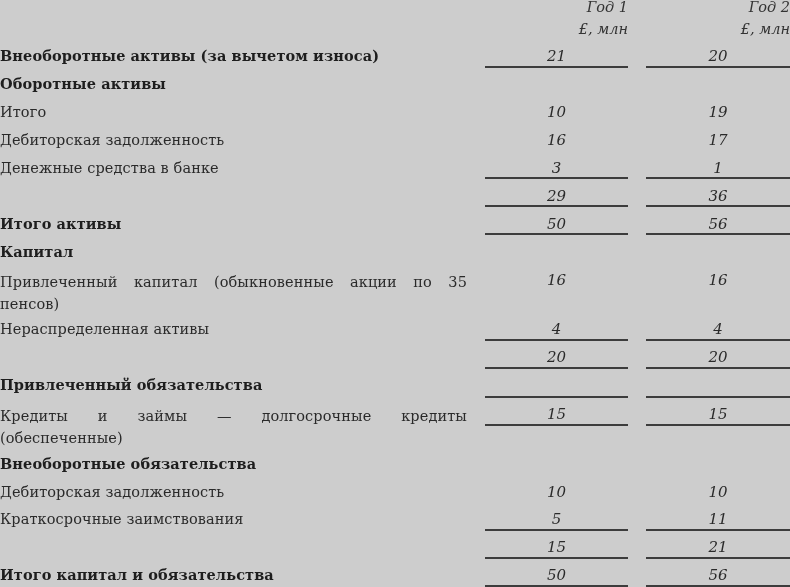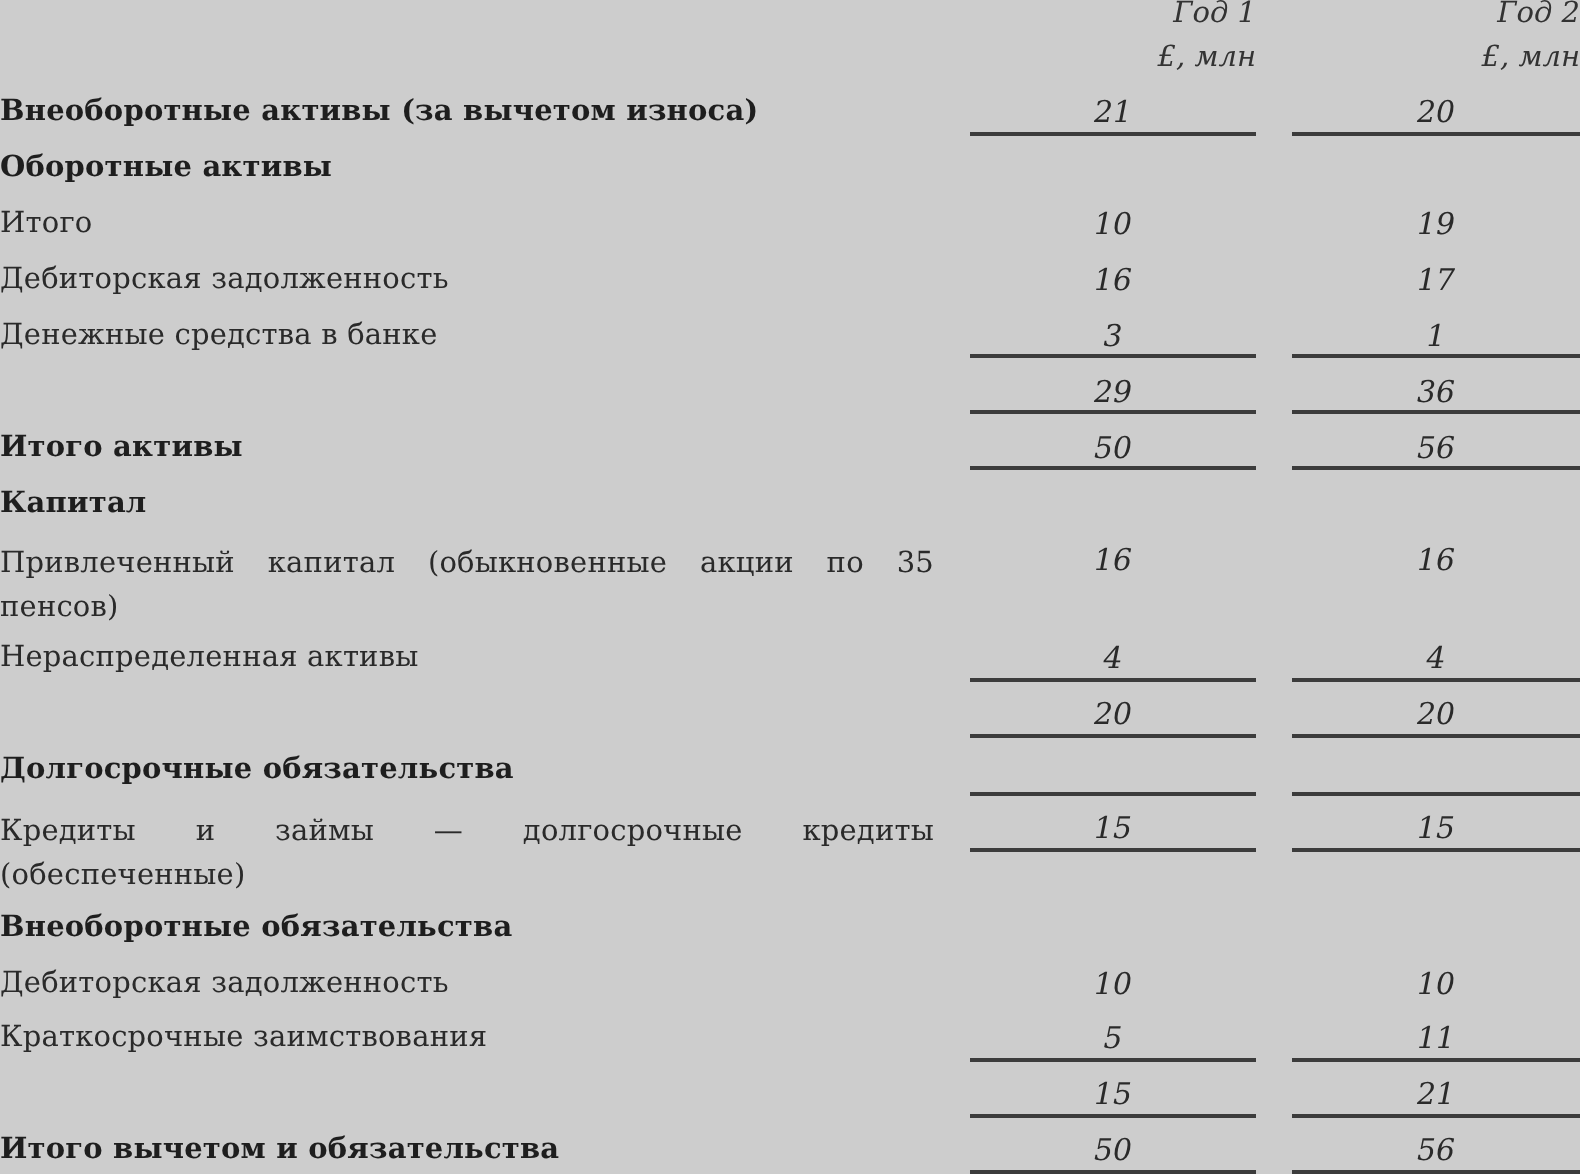--- a/index.html
+++ b/index.html
@@ -98,21 +98,21 @@
   <div class="line l2" style="top:339px"></div>
 
   <div class="row" style="top:347px">
     <div class="val v1">20</div>
     <div class="val v2">20</div>
   </div>
   <div class="line l1" style="top:367px"></div>
   <div class="line l2" style="top:367px"></div>
 
   <div class="row" style="top:375px">
-    <div class="lbl b">Долгосрочные обязательства</div>
+    <div class="lbl b">Привлеченный обязательства</div>
   </div>
   <div class="line l1" style="top:396px"></div>
   <div class="line l2" style="top:396px"></div>
 
   <div class="row" style="top:404px">
     <div class="lbl" style="line-height:22px;top:1px">Кредиты и займы — долгосрочные кредиты (обеспеченные)</div>
     <div class="val v1">15</div>
     <div class="val v2">15</div>
   </div>
   <div class="line l1" style="top:424px"></div>
@@ -137,19 +137,19 @@
   <div class="line l2" style="top:529px"></div>
 
   <div class="row" style="top:537px">
     <div class="val v1">15</div>
     <div class="val v2">21</div>
   </div>
   <div class="line l1" style="top:557px"></div>
   <div class="line l2" style="top:557px"></div>
 
   <div class="row" style="top:565px">
-    <div class="lbl b">Итого вычетом и обязательства</div>
+    <div class="lbl b">Итого капитал и обязательства</div>
     <div class="val v1">50</div>
     <div class="val v2">56</div>
   </div>
   <div class="line l1" style="top:585px"></div>
   <div class="line l2" style="top:585px"></div>
 </div>
 
 </body></html>

